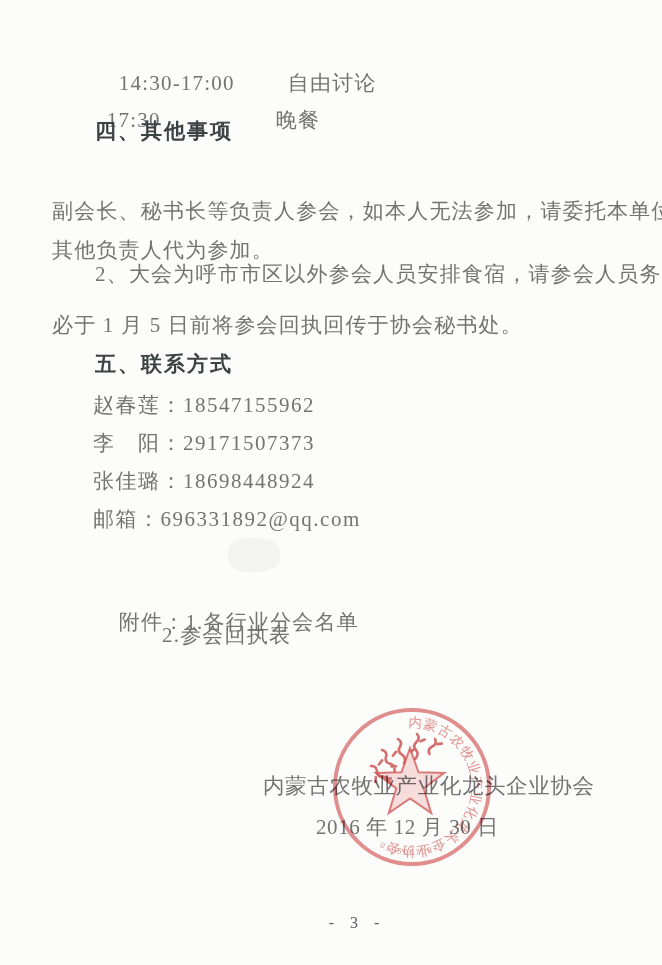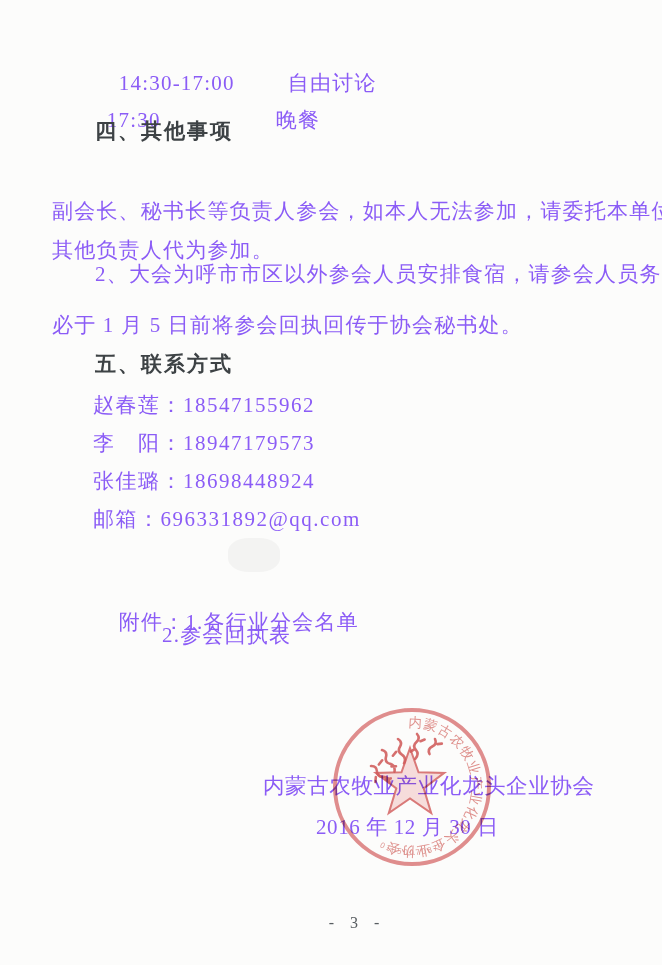--- a/index.html
+++ b/index.html
@@ -10,21 +10,21 @@
     overflow: hidden;
     font-family: "Liberation Serif", "DejaVu Serif", serif;
     color: #45494b;
   }
   .page { position: absolute; inset: 0; }
   .line {
     position: absolute;
     white-space: pre;
     font-size: 21px;
     letter-spacing: 1.2px;
-    color: #8b5cf6;
+    color: #737373;
   }
   .heading {
     font-family: Liberation Serif, serif;
     font-weight: 700;
     font-size: 21px;
     letter-spacing: 2px;
     color: #3d4245;
   }
   .sched-time { display: inline-block; width: 169px; }
   .contact-line { letter-spacing: 1.5px; }
@@ -64,21 +64,21 @@
   </div>
 
   <div class="line heading" style="left:95px; top:117px;">四、其他事项</div>
   <div class="line" style="left:52px; top:197px;">副会长、秘书长等负责人参会，如本人无法参加，请委托本单位</div>
   <div class="line" style="left:52px; top:236px;">其他负责人代为参加。</div>
   <div class="line" style="left:95px; top:260px;">2、大会为呼市市区以外参会人员安排食宿，请参会人员务</div>
   <div class="line" style="left:52px; top:311px;">必于 1 月 5 日前将参会回执回传于协会秘书处。</div>
 
   <div class="line heading" style="left:95px; top:350px;">五、联系方式</div>
   <div class="line contact-line" style="left:93px; top:391px;">赵春莲：18547155962</div>
-  <div class="line contact-line" style="left:93px; top:429px;">李　阳：18947179573</div>
+  <div class="line contact-line" style="left:93px; top:429px;">李　阳：29171507373</div>
   <div class="line contact-line" style="left:93px; top:467px;">张佳璐：18698448924</div>
   <div class="line contact-line" style="left:93px; top:505px;">邮箱：696331892@qq.com</div>
 
   <div class="smudge"></div>
 
   <div class="line" style="left:93px; top:583px;">
     <span>附件：</span><span>1.各行业分会名单</span>
   </div>
   <div class="line" style="left:162px; top:621px;">2.参会回执表</div>
 

